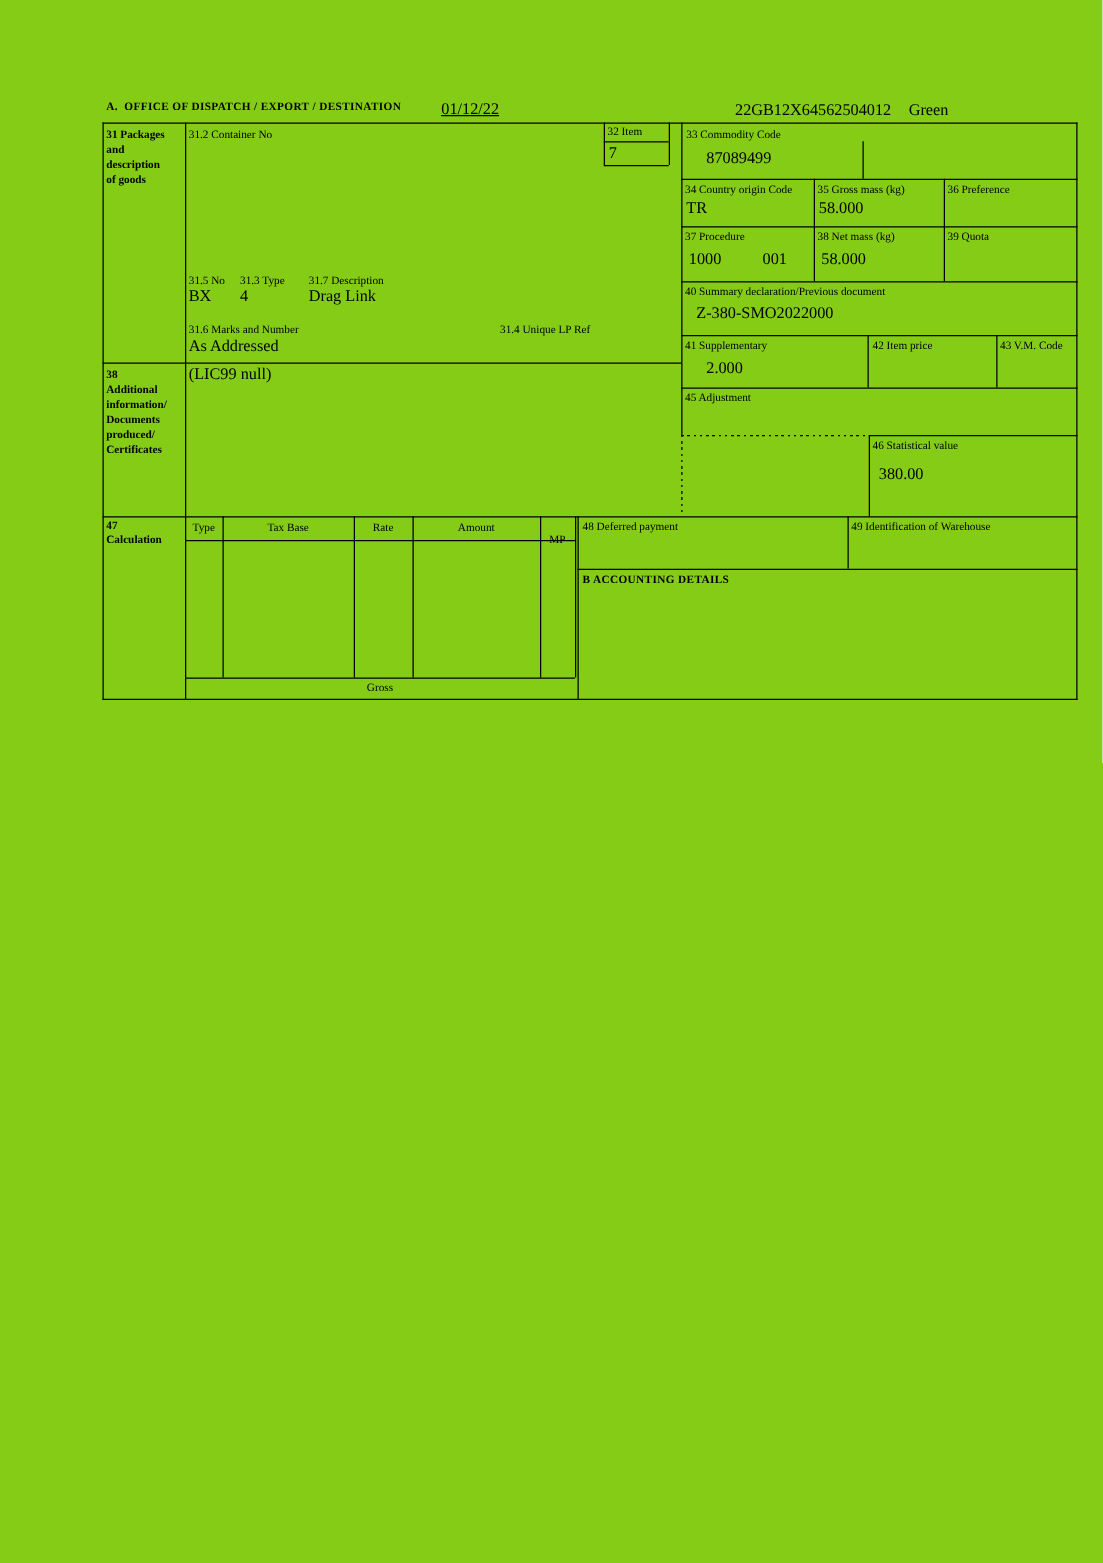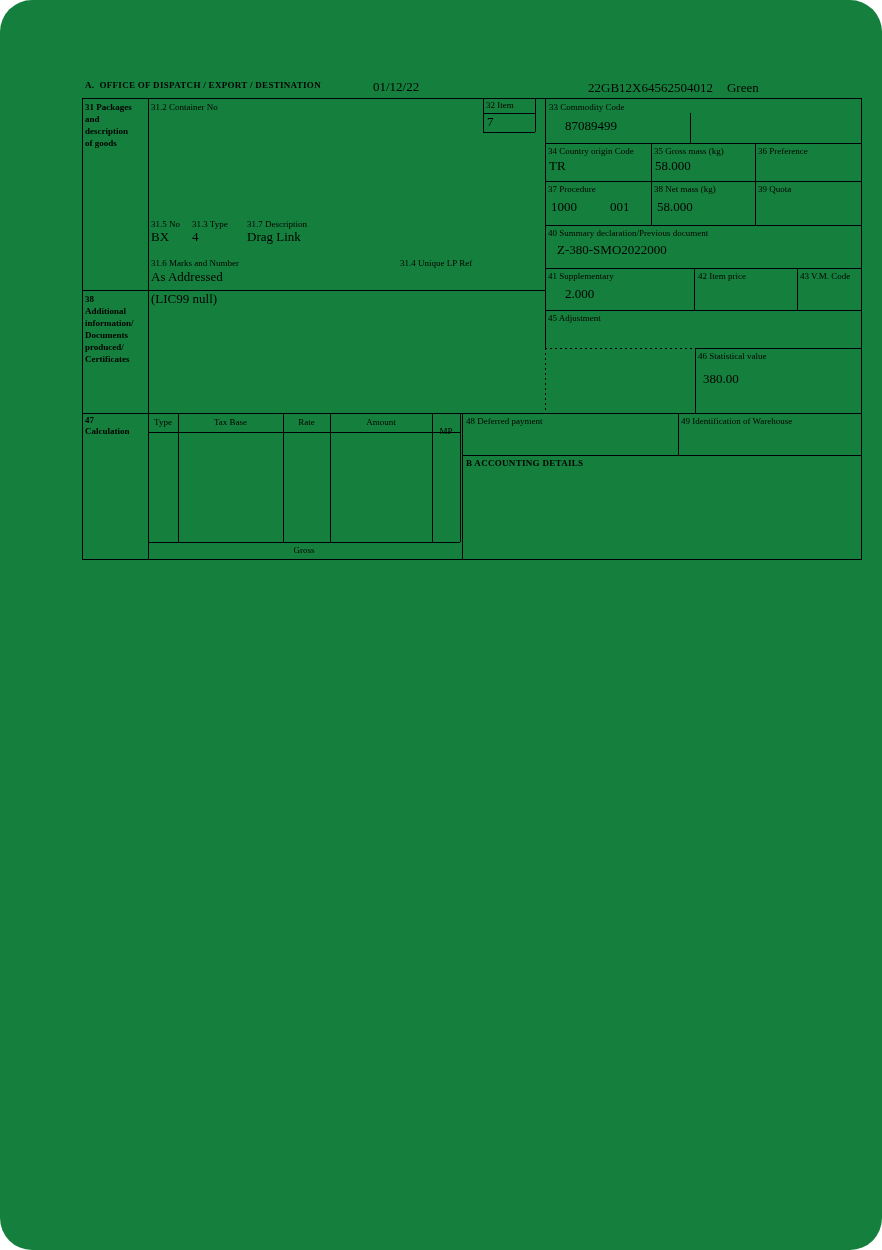--- a/index.html
+++ b/index.html
@@ -1,18 +1,18 @@
 <!DOCTYPE html>
 <html><head>
 <meta charset="utf-8">
 <style>
   html,body { margin:0; padding:0; background:#fff; }
   .page {
-    position:relative; width:882px; height:1250px; background:#15803d;
-    font-family:"Liberation Serif", serif; color:#000; overflow:hidden;border-radius:32px;
+    position:relative; width:882px; height:1250px; background:#84cc16;
+    font-family:"Liberation Serif", serif; color:#000; overflow:hidden;
   }
   .lbl  { position:absolute; font-size:9px;  line-height:11px; white-space:nowrap; }
   .lbl-b{ position:absolute; font-size:9px;  line-height:11px; font-weight:bold; white-space:pre; letter-spacing:0.3px; }
   .val  { position:absolute; font-size:13px; line-height:15px; white-space:nowrap; }
   .blk  { position:absolute; font-size:9px;  line-height:12px;font-weight:bold; }
   .blk div { white-space:nowrap; }
   .hline{ position:absolute; height:1px; background:#000; }
   .vline{ position:absolute; width:1px;  background:#000; }
   .hdot { position:absolute; height:1px;
           background:repeating-linear-gradient(to right,#000 0 2px,transparent 2px 5px); }
@@ -20,21 +20,21 @@
           background:repeating-linear-gradient(to bottom,#000 0 2px,transparent 2px 5px); }
   .ctr  { text-align:center; white-space:nowrap; }
   .refrow { position:absolute; display:flex; gap:14px; font-size:13px; line-height:15px; white-space:nowrap; }
 </style>
 </head>
 <body>
 
 <div class="page">
 
   <div class="lbl-b" style="left:85px; top:80px;">A.  OFFICE OF DISPATCH / EXPORT / DESTINATION</div>
-  <div class="val" style="left:373px; top:79px;">01/12/22</div>
+  <div class="val" style="left:353px; top:79px;text-decoration:underline;">01/12/22</div>
   <div class="refrow" style="left:588px; top:80px;">
     <span>22GB12X64562504012</span>
     <span>Green</span>
   </div>
 
   <div class="hline" style="left:82px; top:98px;  width:780px;"></div>
   <div class="vline" style="left:82px; top:98px;  height:462px;"></div>
   <div class="vline" style="left:861px; top:98px; height:462px;"></div>
   <div class="hline" style="left:82px; top:559px; width:780px;"></div>
 

